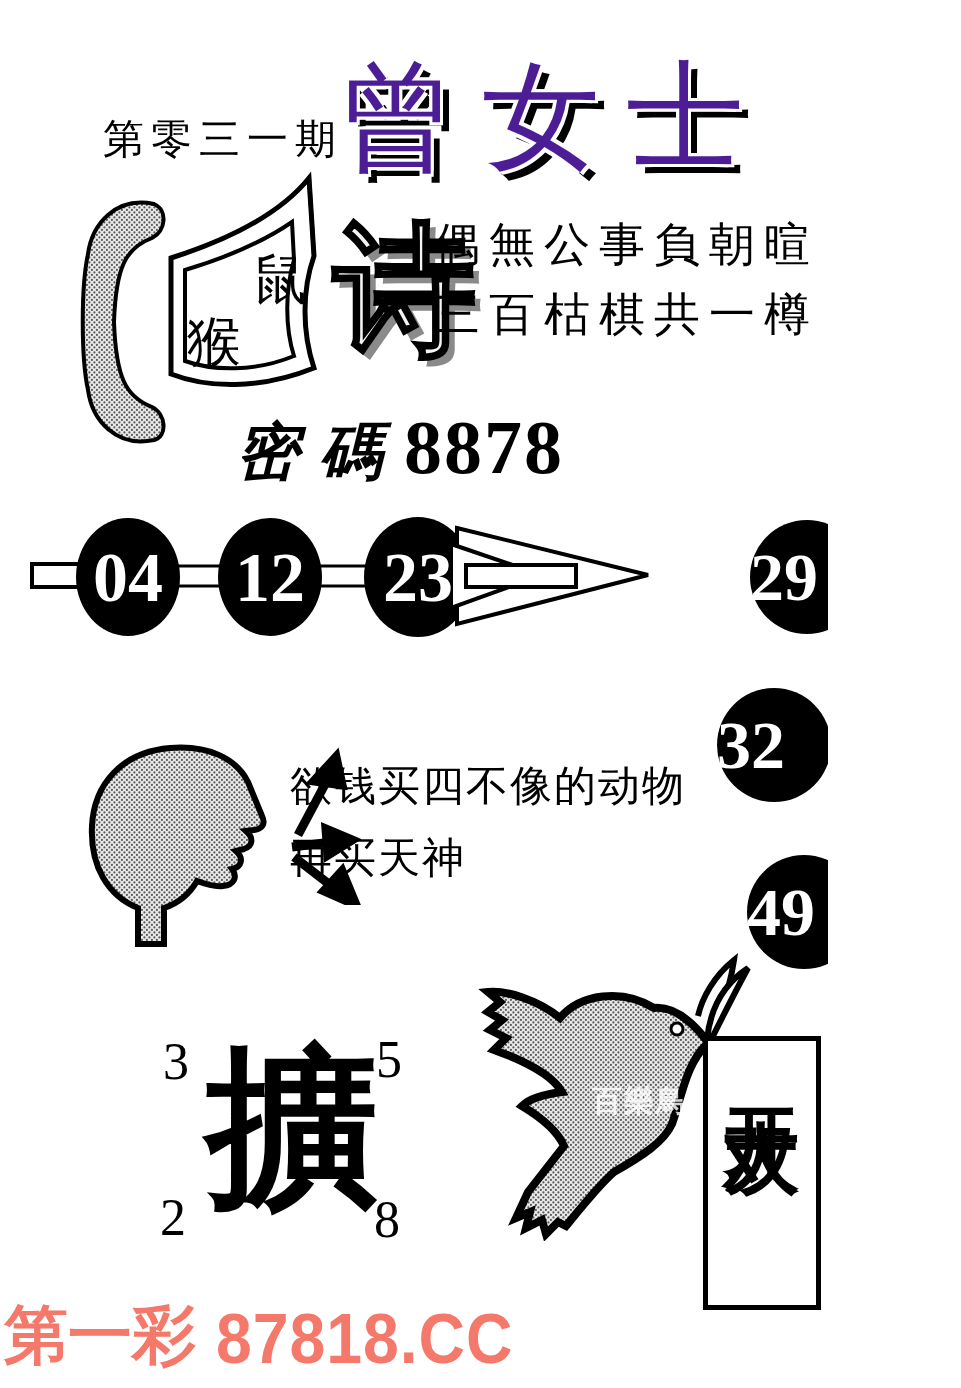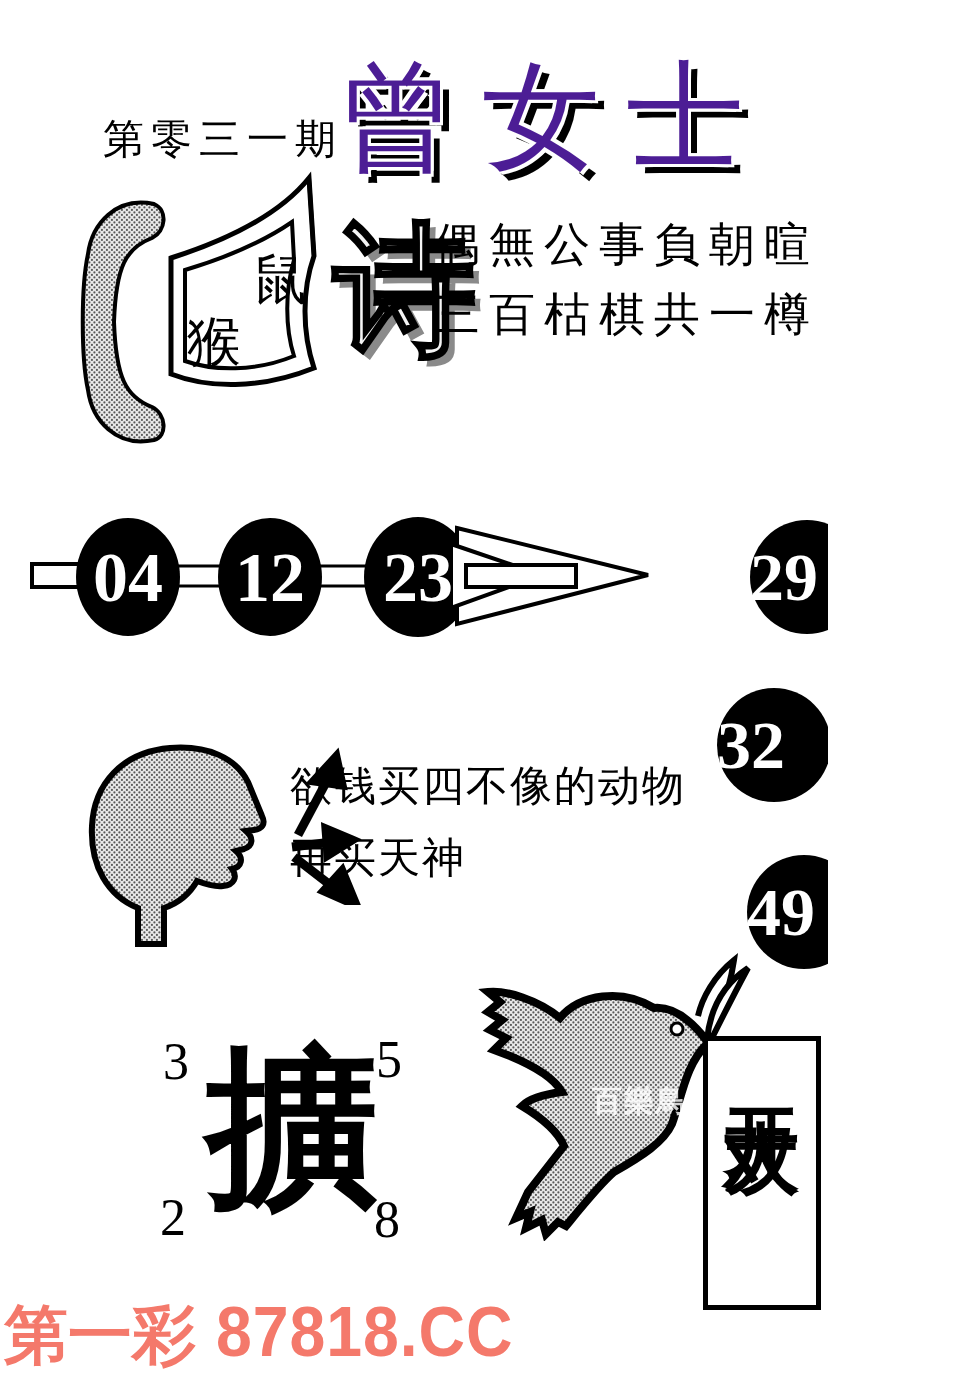--- a/index.html
+++ b/index.html
@@ -44,21 +44,21 @@
   .cn5{left:376px;top:1030px;}
   .cn2{left:160px;top:1188px;}
   .cn8{left:374px;top:1190px;}
   .charmchar{left:206px;top:1042px;font-size:172px;font-weight:900;line-height:1;}
 
   .verdict{left:703px;top:1036px;width:118px;height:274px;border:5px solid #000;
            background:#fff;box-sizing:border-box;display:flex;justify-content:center;}
   .verdict span{writing-mode:vertical-rl;text-orientation:upright;font-size:76px;
                 font-weight:800;letter-spacing:10px;line-height:1;margin-top:8px;}
 
-  .footer{left:4px;top:1292px;display:flex;align-items:flex-start;gap:20px;white-space:nowrap;}
+  .footer{left:4px;top:1292px;display:flex;align-items:flex-end;gap:20px;white-space:nowrap;}
   .fbrand{font-size:64px;font-weight:900;font-family:"Liberation Sans","DejaVu Sans",sans-serif;}
   .fsite{font-size:70px;font-weight:800;font-family:"Liberation Sans","DejaVu Sans",sans-serif;
          transform:scaleX(.92);transform-origin:left;letter-spacing:1px;}
 
   svg text{font-family:"Liberation Serif","DejaVu Serif",serif;}
   .zodiac{font-size:54px;font-weight:500;fill:#000;}
   .watermark{font-size:30px;fill:rgba(255,255,255,.82);font-weight:600;letter-spacing:2px;}
 </style>
 </head>
 <body>
@@ -88,20 +88,24 @@
     <path d="M22,102 C62,90 100,74 129,54 L131,92 C122,122 122,160 131,188 C92,204 50,203 22,193 Z" fill="none" stroke="#000" stroke-width="4"></path>
     <text class="zodiac" x="90" y="130">鼠</text>
     <text class="zodiac" x="24" y="192">猴</text>
   </svg>
 
   <div class="abs poem-char">诗</div>
 
   <div class="abs poem l1">偶無公事負朝暄</div>
   <div class="abs poem l2">三百枯棋共一樽</div>
 
+  <div class="abs pwrow">
+    <span class="pwlabel">密碼</span>
+    <span class="pwvalue">8878</span>
+  </div>
 
   <svg class="abs" style="left:30px;top:512px" width="640" height="132" viewBox="0 0 640 132">
     <g>
       <rect x="2" y="52" width="60" height="23" fill="#fff" stroke="#000" stroke-width="4"></rect>
       <rect x="55" y="54" width="400" height="20" fill="#fff" stroke="#000" stroke-width="3"></rect>
     </g>
     <ellipse cx="98" cy="65" rx="52" ry="59" fill="#000"></ellipse>
     <ellipse cx="240" cy="65" rx="52" ry="59" fill="#000"></ellipse>
     <ellipse cx="388" cy="65" rx="54" ry="60" fill="#000"></ellipse>
     <g>

